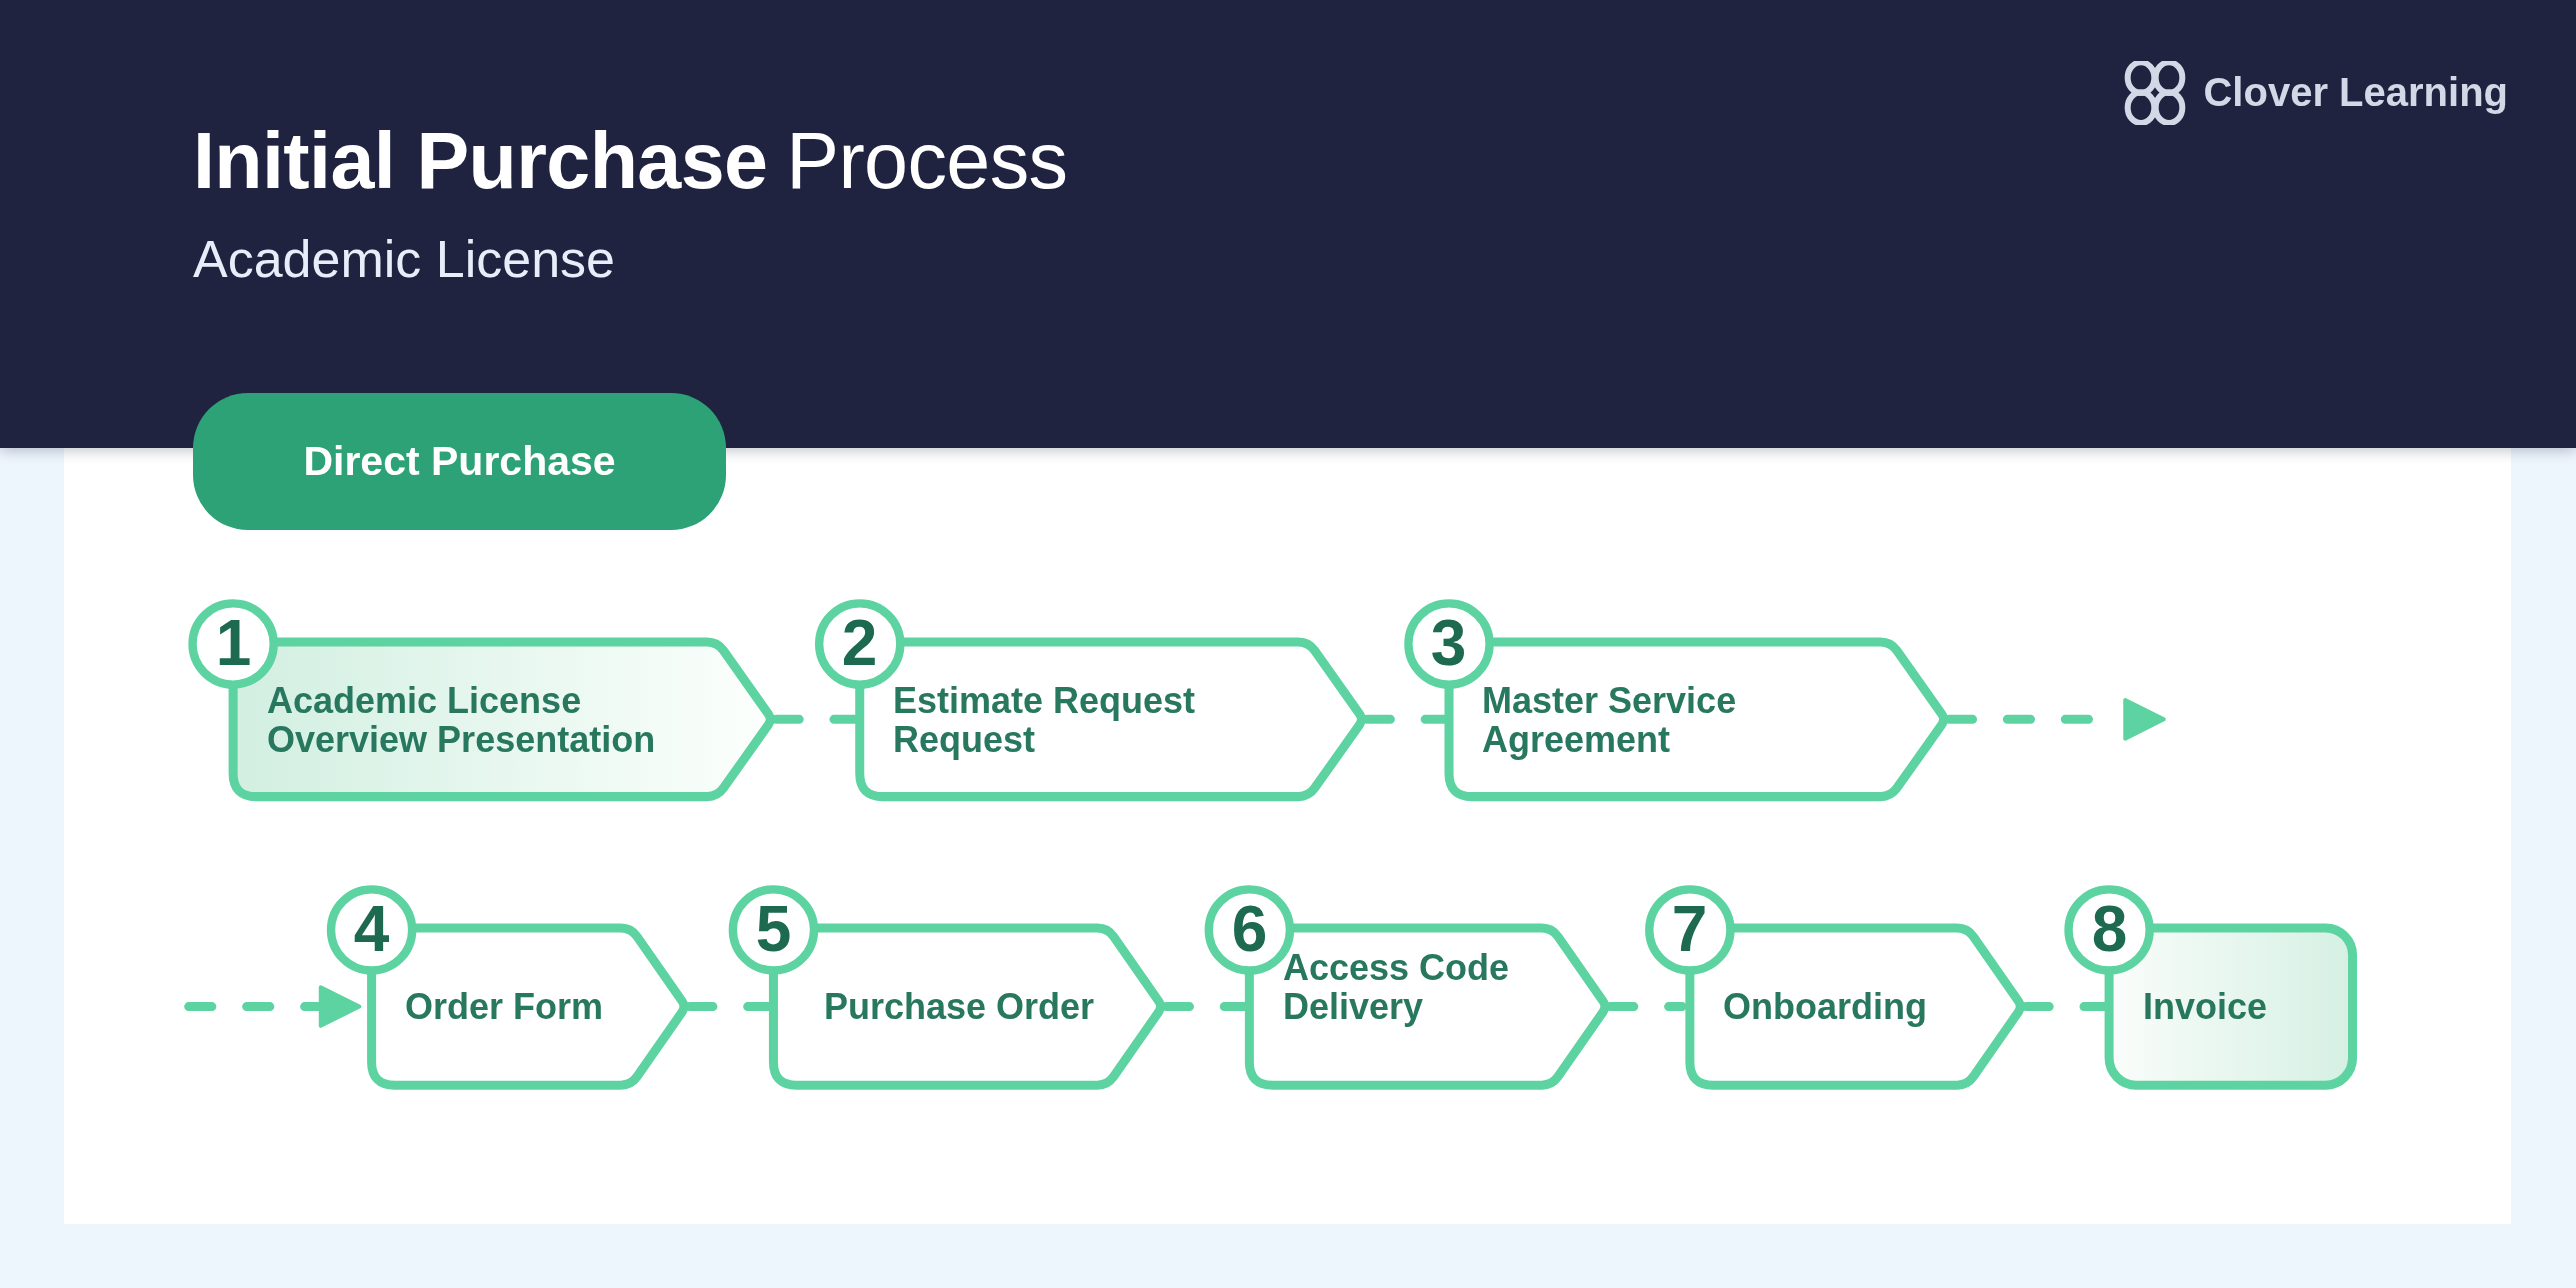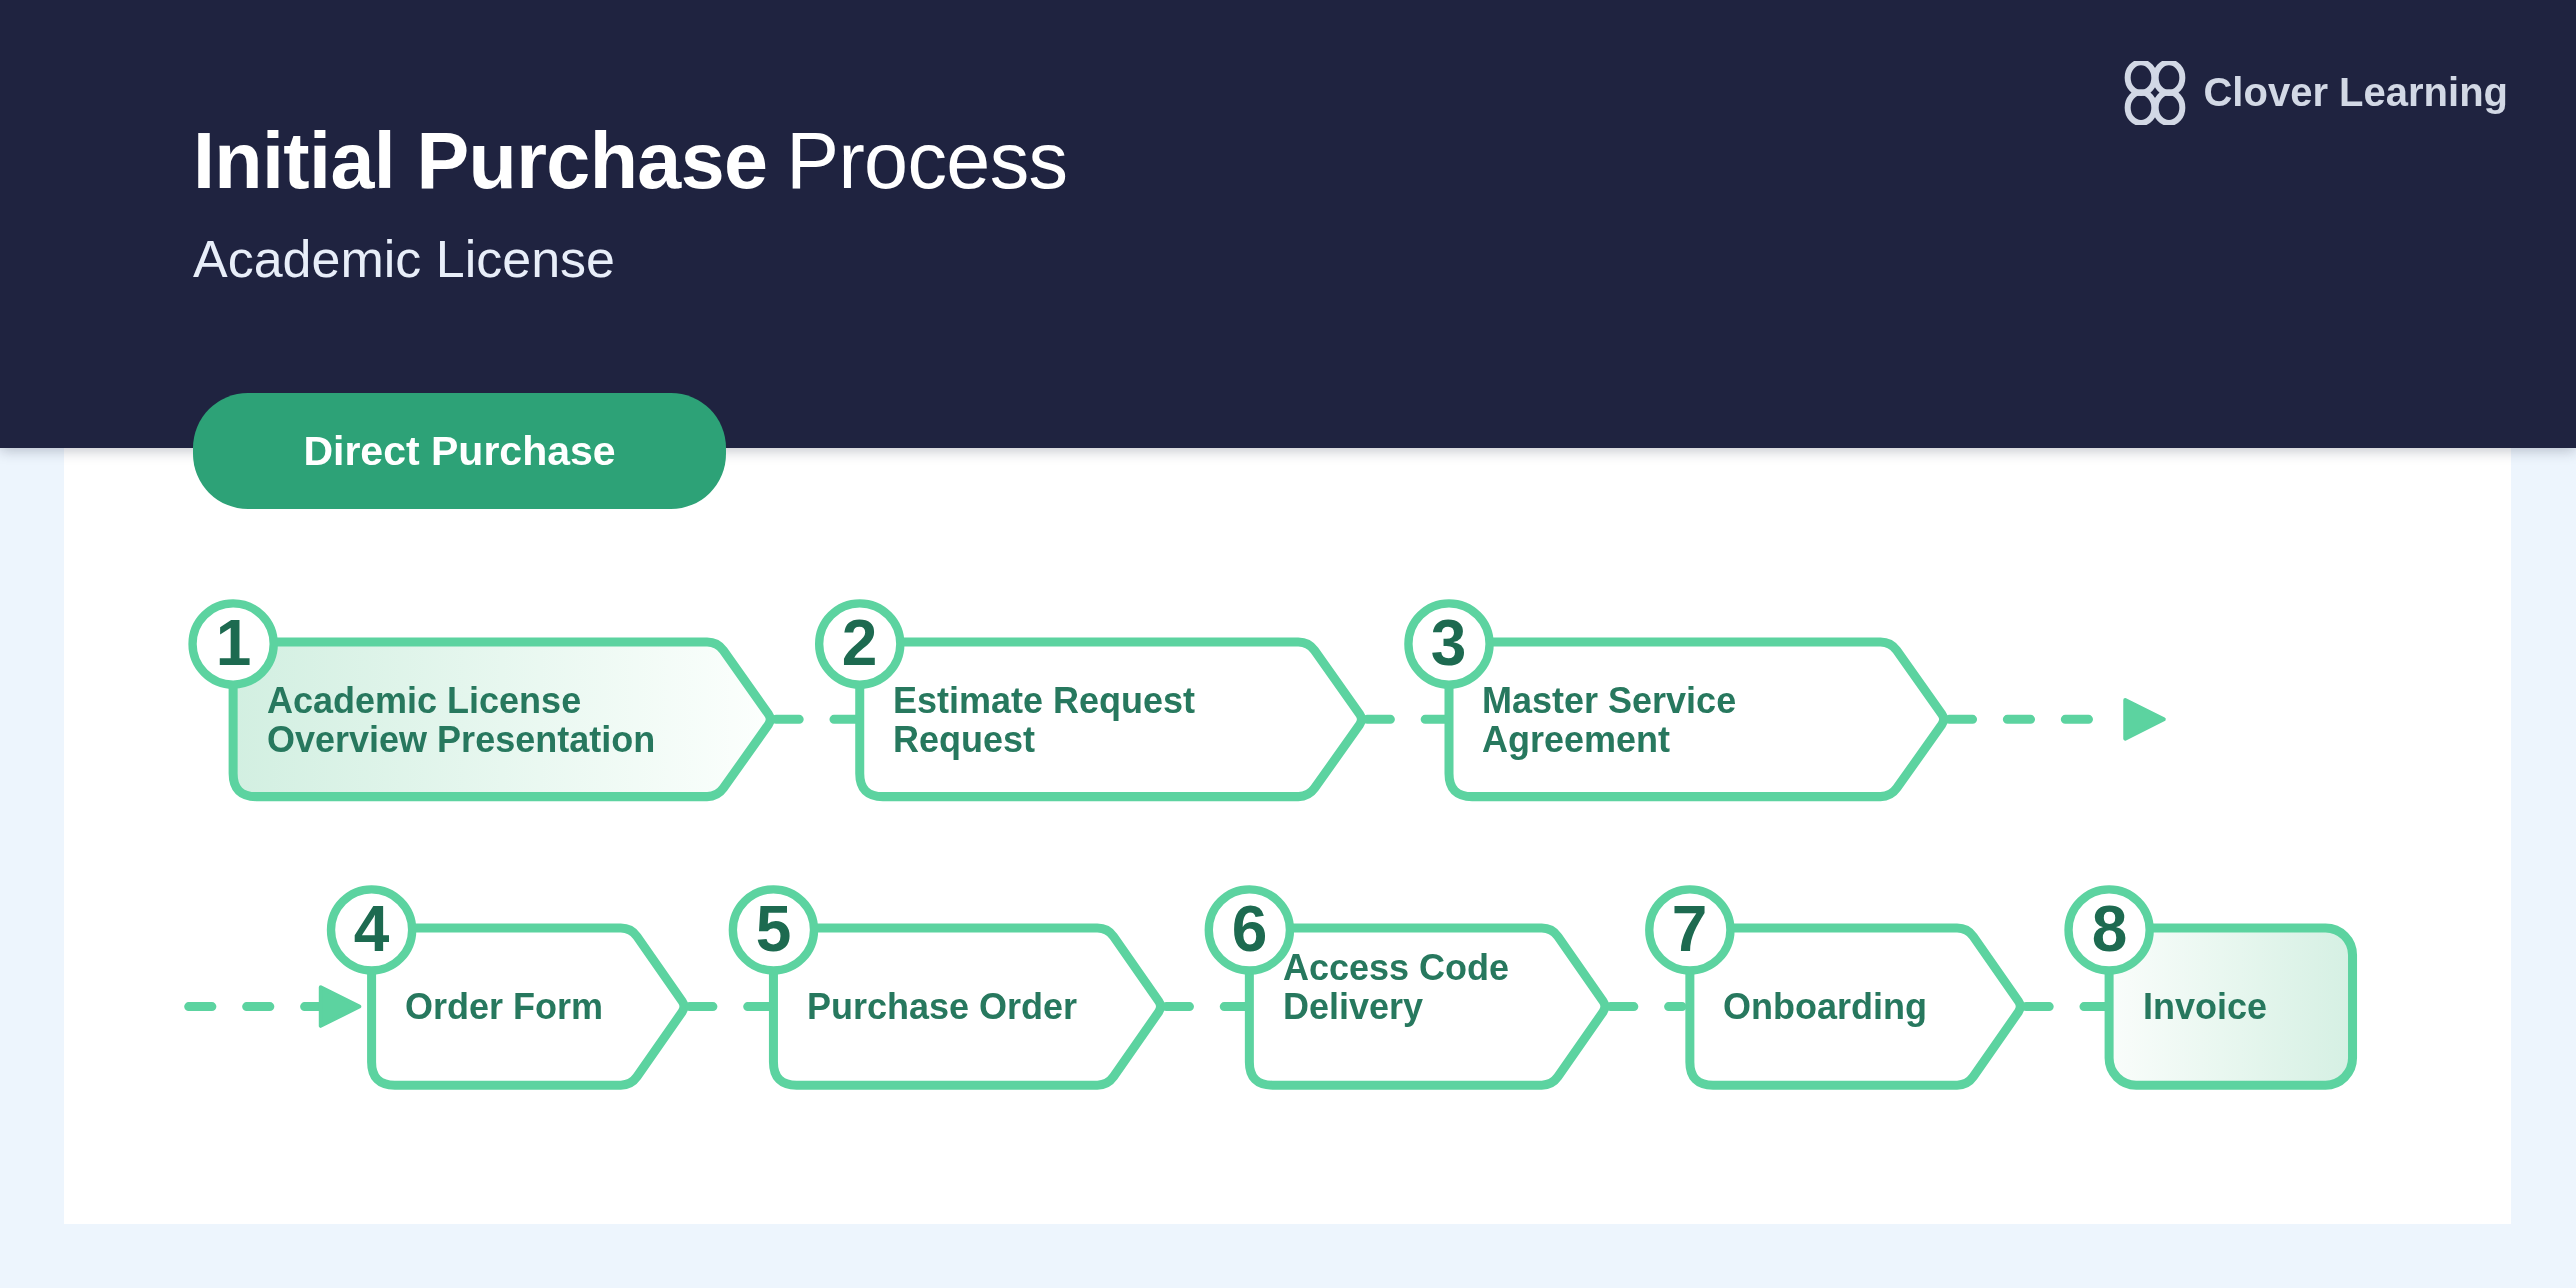--- a/index.html
+++ b/index.html
@@ -26,21 +26,21 @@
   .brand{
     position:absolute;right:68px;top:57px;height:71px;
     display:flex;align-items:center;gap:16.7px;z-index:3;
   }
   .brandname{color:#D2D8E5;font-size:40px;font-weight:700;white-space:nowrap;}
   .card{
     position:absolute;left:64px;top:448px;width:2447px;height:776px;
     background:#FFFFFF;z-index:1;
   }
   .badge{
-    position:absolute;left:193px;top:393px;width:533px;height:116px;
+    position:absolute;left:193px;top:393px;width:533px;height:137px;
     background:#2DA277;border-radius:55px;z-index:4;
     color:#FFFFFF;font-size:41px;font-weight:700;
     display:flex;align-items:center;justify-content:center;
   }
   .flow{position:absolute;left:0;top:0;width:2576px;height:1288px;z-index:5;}
   .num{
     position:absolute;width:81px;height:81px;line-height:81px;
     text-align:center;font-size:64px;font-weight:700;color:#1D6A50;z-index:6;
   }
   .steplabel{
@@ -129,21 +129,21 @@
   <div>Estimate Request</div>
   <div>Request</div>
 </div>
 <div class="steplabel" style="left:1482px;top:681px">
   <div>Master Service</div>
   <div>Agreement</div>
 </div>
 <div class="steplabel" style="left:405px;top:987px">
   <div>Order Form</div>
 </div>
-<div class="steplabel" style="left:807px;top:987px">
+<div class="steplabel" style="left:824px;top:987px">
   <div>Purchase Order</div>
 </div>
 <div class="steplabel" style="left:1283px;top:948px">
   <div>Access Code</div>
   <div>Delivery</div>
 </div>
 <div class="steplabel" style="left:1723px;top:987px">
   <div>Onboarding</div>
 </div>
 <div class="steplabel" style="left:2143px;top:987px">

